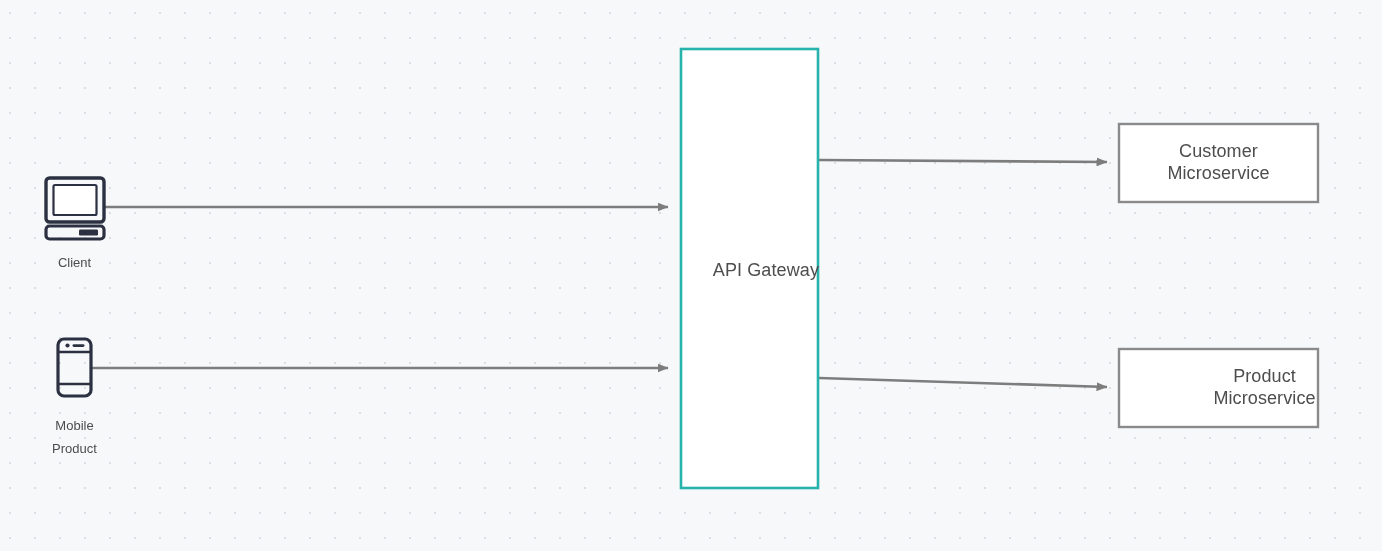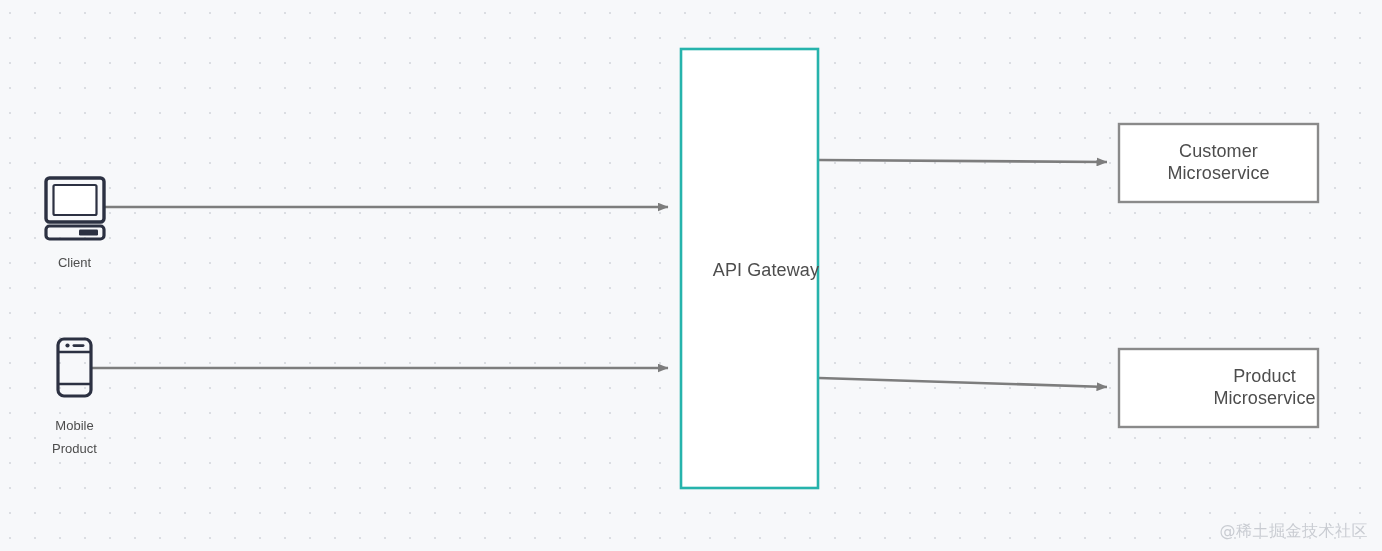--- a/index.html
+++ b/index.html
@@ -144,15 +144,14 @@
 Microservice</div>
 
   <div class="node-label" id="product-label">Product
 Microservice</div>
 
   <div class="icon-caption" id="client-caption">Client</div>
 
   <div class="icon-caption" id="mobile-caption">Mobile
 Product</div>
 
-  <div id="watermark">@稀土掘金技术社区</div>
 
 </div>
 
 </body></html>

